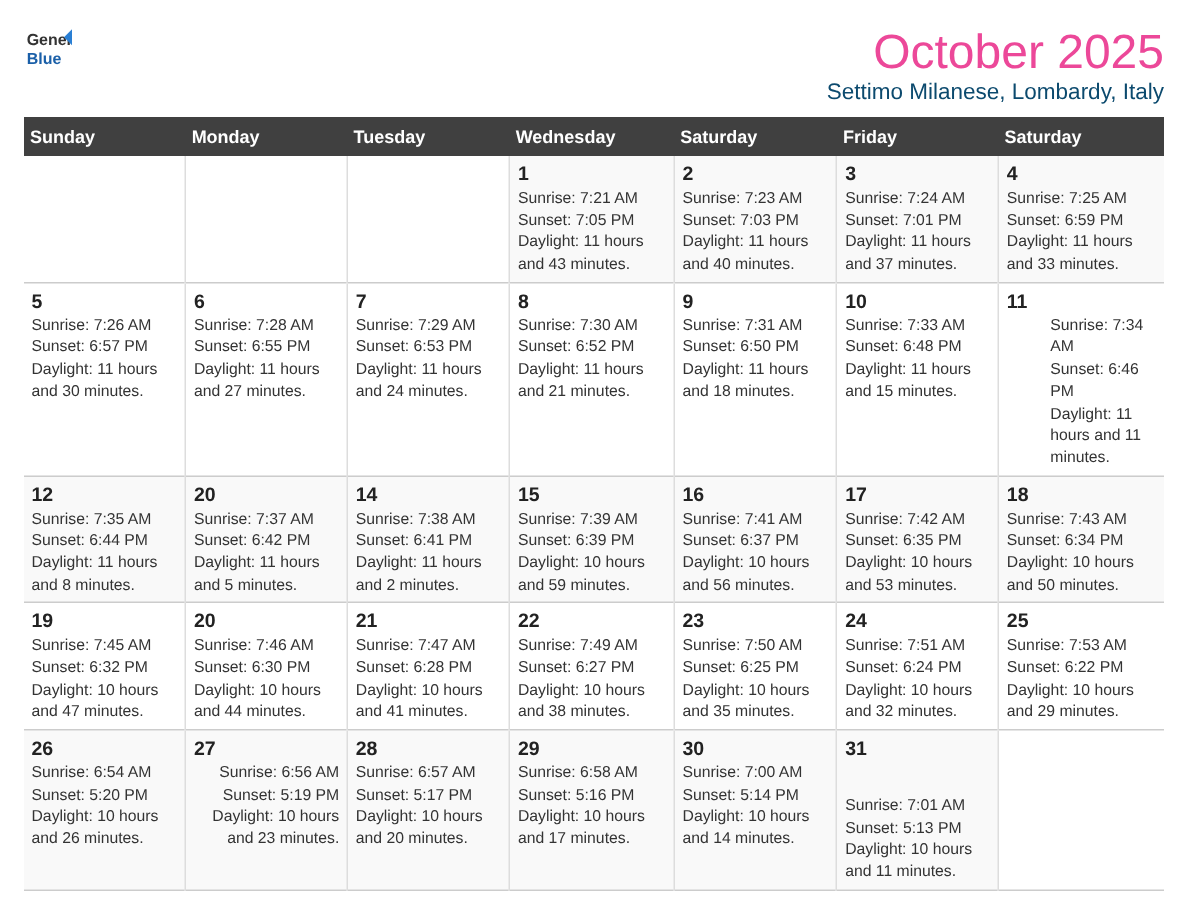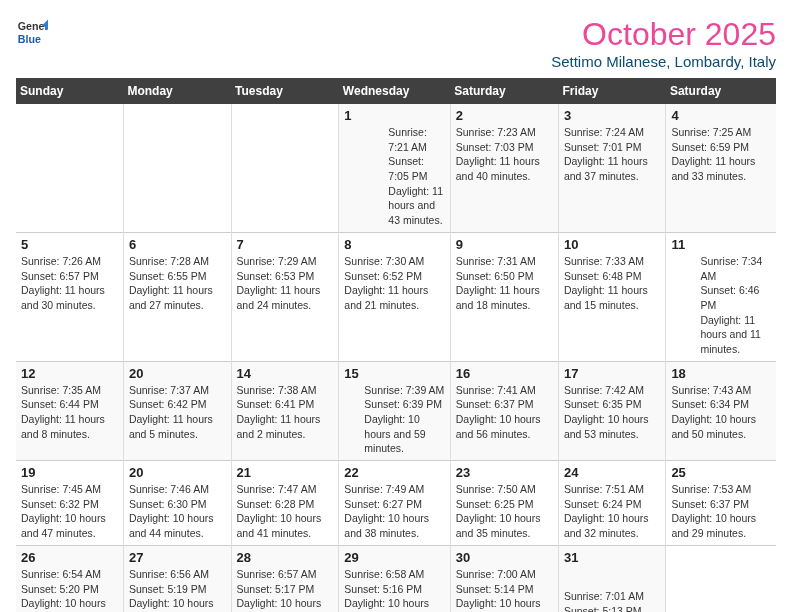--- a/index.html
+++ b/index.html
@@ -111,21 +111,21 @@
       <th>Saturday</th>
     </tr>
   </thead>
   <tbody id="calendar-body">
   <tr>
         <td class="empty"></td>
         <td class="empty"></td>
         <td class="empty"></td>
         <td>
           <span class="day-num">1</span>
-          <div class="day-info" style="white-space: pre-line; margin-left: 44px;">Sunrise: 7:21 AM
+          <div class="day-info" style="white-space: pre-line;">Sunrise: 7:21 AM
 Sunset: 7:05 PM
 Daylight: 11 hours and 43 minutes.</div>
         </td>
         <td>
           <span class="day-num">2</span>
           <div class="day-info" style="white-space: pre-line;">Sunrise: 7:23 AM
 Sunset: 7:03 PM
 Daylight: 11 hours and 40 minutes.</div>
         </td>
         <td>
@@ -199,21 +199,21 @@
 Daylight: 11 hours and 5 minutes.</div>
         </td>
         <td>
           <span class="day-num">14</span>
           <div class="day-info" style="white-space: pre-line;">Sunrise: 7:38 AM
 Sunset: 6:41 PM
 Daylight: 11 hours and 2 minutes.</div>
         </td>
         <td>
           <span class="day-num">15</span>
-          <div class="day-info" style="white-space: pre-line; margin-left: 20px;">Sunrise: 7:39 AM
+          <div class="day-info" style="white-space: pre-line;">Sunrise: 7:39 AM
 Sunset: 6:39 PM
 Daylight: 10 hours and 59 minutes.</div>
         </td>
         <td>
           <span class="day-num">16</span>
           <div class="day-info" style="white-space: pre-line;">Sunrise: 7:41 AM
 Sunset: 6:37 PM
 Daylight: 10 hours and 56 minutes.</div>
         </td>
         <td>
@@ -262,34 +262,34 @@
         </td>
         <td>
           <span class="day-num">24</span>
           <div class="day-info" style="white-space: pre-line;">Sunrise: 7:51 AM
 Sunset: 6:24 PM
 Daylight: 10 hours and 32 minutes.</div>
         </td>
         <td>
           <span class="day-num">25</span>
           <div class="day-info" style="white-space: pre-line;">Sunrise: 7:53 AM
-Sunset: 6:37 PM
+Sunset: 6:22 PM
 Daylight: 10 hours and 29 minutes.</div>
         </td>
       </tr>
       <tr>
         <td>
           <span class="day-num">26</span>
           <div class="day-info" style="white-space: pre-line;">Sunrise: 6:54 AM
 Sunset: 5:20 PM
 Daylight: 10 hours and 26 minutes.</div>
         </td>
         <td>
           <span class="day-num">27</span>
-          <div class="day-info" style="white-space: pre-line;">Sunrise: 6:56 AM
+          <div class="day-info" style="white-space: pre-line; text-align: right;">Sunrise: 6:56 AM
 Sunset: 5:19 PM
 Daylight: 10 hours and 23 minutes.</div>
         </td>
         <td>
           <span class="day-num">28</span>
           <div class="day-info" style="white-space: pre-line;">Sunrise: 6:57 AM
 Sunset: 5:17 PM
 Daylight: 10 hours and 20 minutes.</div>
         </td>
         <td>

